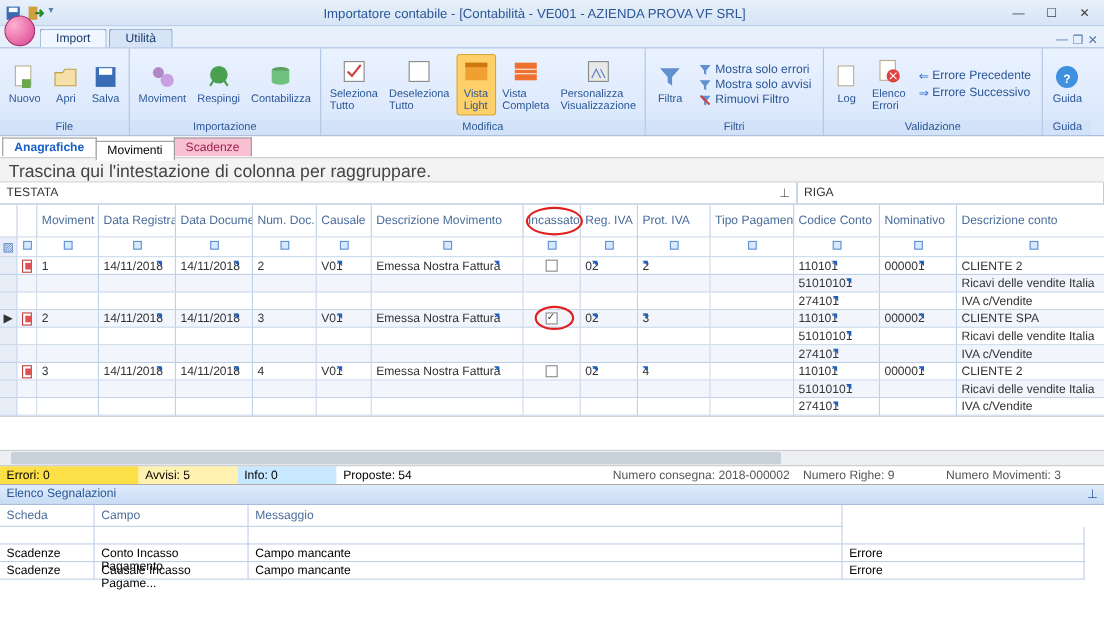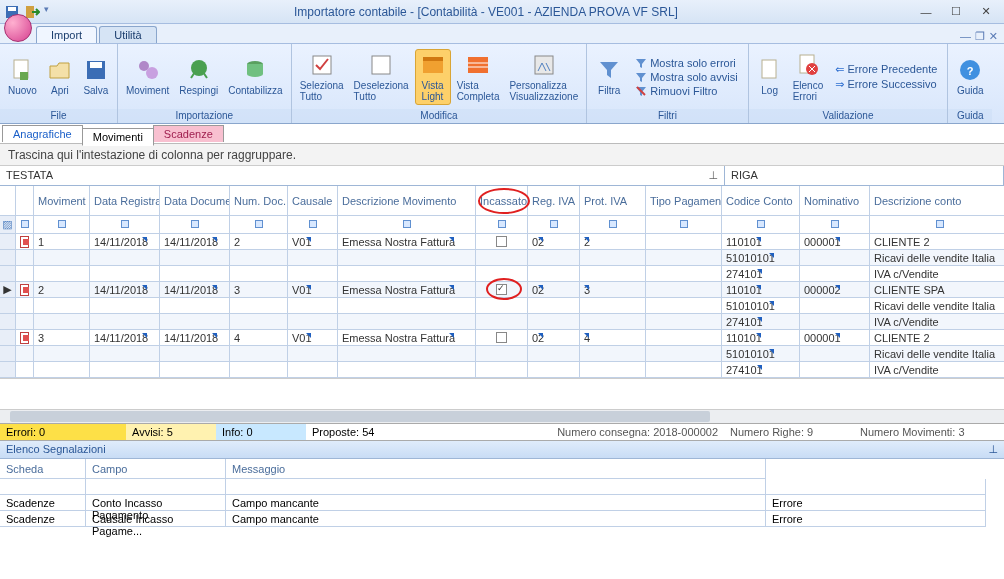--- a/index.html
+++ b/index.html
@@ -29,26 +29,26 @@
 .rbtn.small { min-width: 28px; }
 .rbtn.active { background: #fdd06a; border: 1px solid #d9a536; }
 .rbtn .ico { width: 26px; height: 26px; margin-bottom: 2px; display: flex; align-items: center; justify-content: center; }
 .rbtn .lbl { font-size: 10px; line-height: 11px; text-align: left; white-space: pre-line; }
 .rstack { display: flex; flex-direction: column; gap: 0; padding: 2px 4px; }
 .rstack a { color: #2b5797; font-size: 10px; padding: 1px 2px; display: flex; align-items: center; gap: 3px; cursor: pointer; }
 
 
 .subtabs { height: 20px; background: #fff; display: flex; align-items: center; padding-left: 2px; border-bottom: 1px solid #bbb; }
 .subtab { padding: 2px 10px; border: 1px solid #999; border-bottom: none; font-size: 11px; cursor: pointer; margin-right: -1px; }
-.subtab.blue { color: #1a5fc8; }
+.subtab.blue { color: #1a5fc8; font-weight: bold; }
 .subtab.active { background: #fff; border-bottom: 1px solid #fff; position: relative; top: 3px; }
 .subtab.pink { background: #f8c0d0; color: #a02050; }
 
 
-.groupbar { height: 22px; background: #f3f3f3; padding: 4px 8px; color: #444; border-bottom: 1px solid #ccc; font-size: 12px; }
+.groupbar { height: 22px; background: #f3f3f3; padding: 4px 8px; color: #444; border-bottom: 1px solid #ccc; font-size: 16px; }
 
 
 .bandrow { height: 20px; display: flex; border-bottom: 1px solid #9eb6d6; background: #fff; }
 .bandrow > div { border-right: 1px solid #9eb6d6; padding: 3px 6px; color: #333; font-size: 11px; }
 .band-testata { width: 725px; position: relative; }
 .band-riga { flex: 1; }
 .pin { position: absolute; right: 6px; top: 3px; color: #666; }
 
 
 .grid { overflow: hidden; border-bottom: 1px solid #ccc; position: relative; }

